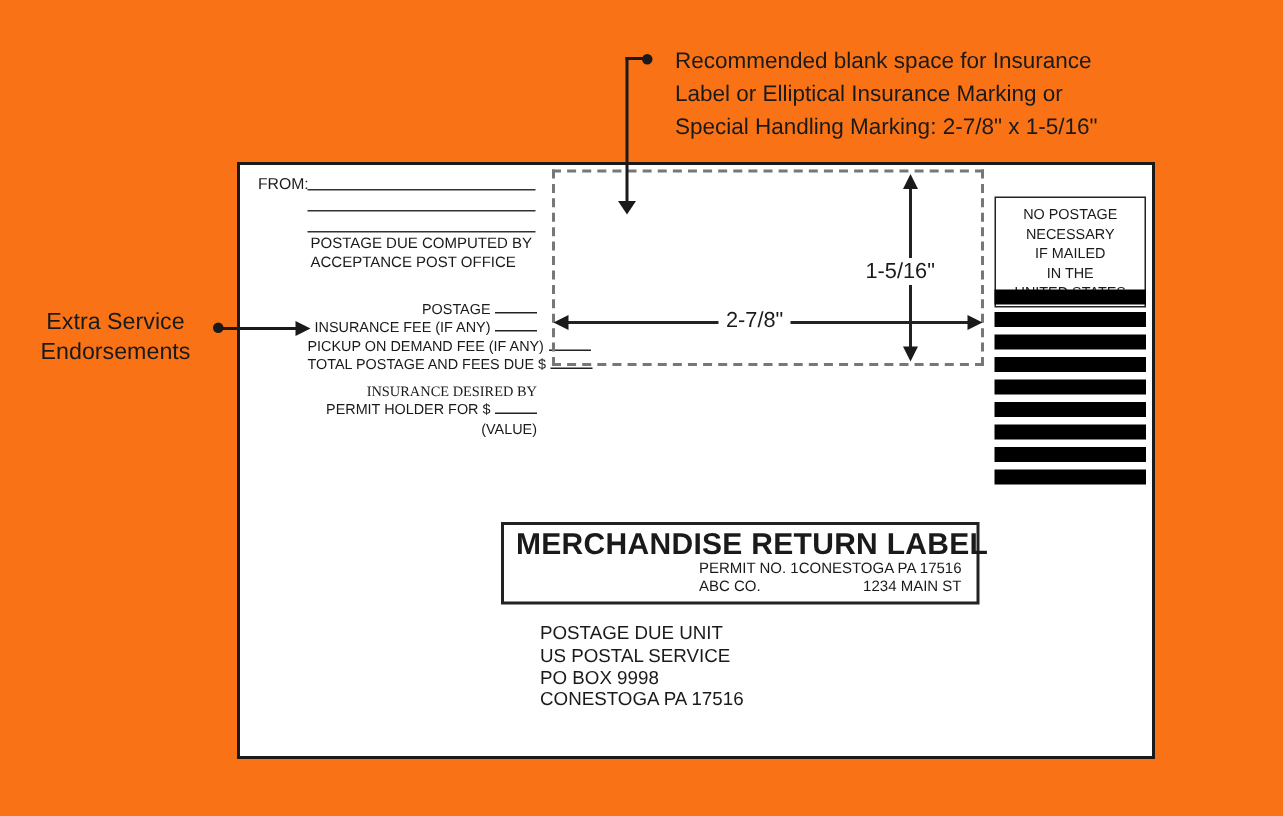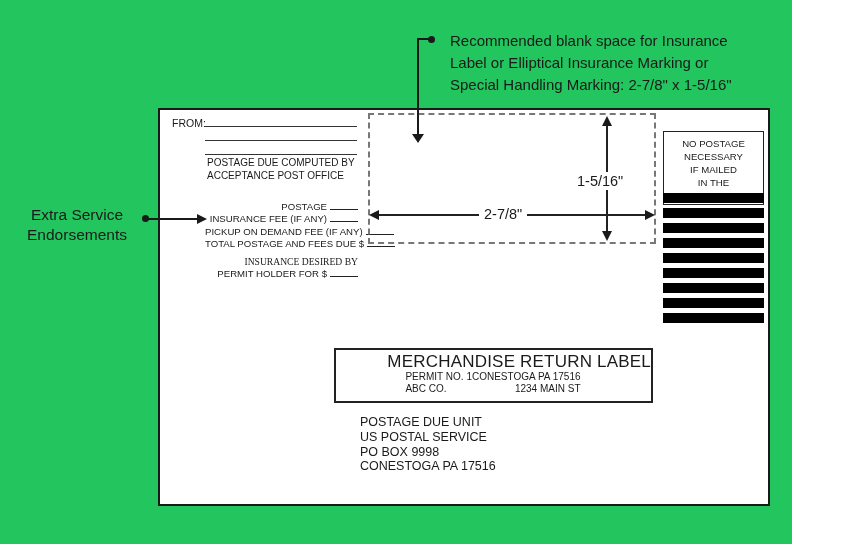--- a/index.html
+++ b/index.html
@@ -1,18 +1,18 @@
 <!DOCTYPE html>
 <html style="--ink: #1a1a1a; --dash: #777777;"><head>
 <meta charset="utf-8">
 <style>
   :root { --ink:#1a1a1a; --dash:#777777; }
   * { margin:0; padding:0; box-sizing:border-box; }
   body { background:#fff; font-family:"Liberation Sans", sans-serif; }
-  .canvas { position:relative; width:792px; height:544px; background:#22c55e; overflow:hidden; color:var(--ink); }
+  .canvas { position:relative; width:855px; height:544px; background:#f97316; overflow:hidden; color:var(--ink); }
 
   
   .callout-note { position:absolute; left:450px; top:30px; width:320px; font-size:15px; line-height:22px; white-space:pre-line; color:var(--ink); }
   .callout-dot { position:absolute; left:428px; top:36px; width:7px; height:7px; border-radius:50%; background:var(--ink); }
   .callout-hline { position:absolute; left:417px; top:38px; width:15px; height:2px; background:var(--ink); }
   .callout-vline { position:absolute; left:417px; top:38px; width:2px; height:97px; background:var(--ink); z-index:5; }
   .callout-arrowhead { position:absolute; left:412px; top:134px; width:0; height:0; border-left:6px solid transparent; border-right:6px solid transparent; border-top:9px solid var(--ink); z-index:5; }
 
   
   .extra-service { position:absolute; left:6px; top:205px; width:142px; text-align:center; font-size:15.5px; line-height:20px; white-space:pre-line; }
@@ -48,22 +48,22 @@
 
   .priority-mail { position:absolute; left:503px; top:250px; font-size:19px; font-weight:bold; letter-spacing:0.3px; }
 
   
   .no-postage { position:absolute; left:663px; top:115px; width:101px; height:74px; border:1.5px solid #222; text-align:center; font-size:9.6px; line-height:13px; padding-top:5px; white-space:pre-line;margin-top:16px; }
   .fim-bars { position:absolute; left:663px; top:193px; width:101px; }
   .fim-bar { width:100%; height:10px; background:#000; margin-bottom:5px; }
 
   
   .return-label-box { position:absolute; left:334px; top:348px; width:319px; height:55px; border:2px solid #222; background:#fff; }
-  .rl-title { font-size:17px; font-weight:normal; letter-spacing:0.2px; padding:2px 0 0 8px; white-space:nowrap;text-align:right; }
-  .rl-cols { display:flex; justify-content:center; padding:0 10px 0 9px; font-size:10px; line-height:11.5px; margin-top:-1px; }
+  .rl-title { font-size:20px; font-weight:bold; letter-spacing:0.2px; padding:2px 0 0 8px; white-space:nowrap;text-align:right; }
+  .rl-cols { display:flex; justify-content:flex-end; padding:0 10px 0 9px; font-size:10px; line-height:11.5px; margin-top:-1px; }
   .rl-right { text-align:right; }
 
   .address-block { position:absolute; left:360px; top:415px; font-size:12.5px; line-height:14.8px; }
 </style>
 </head>
 <body>
 
 <div class="canvas">
 
   <div class="callout-note">Recommended blank space for Insurance
@@ -89,20 +89,21 @@
   <div class="postage-due-note">POSTAGE DUE COMPUTED BY
 ACCEPTANCE POST OFFICE</div>
 
   <div class="fee-block">
     <div class="fee-row"><span>POSTAGE</span><span class="blank"></span></div>
     <div class="fee-row"><span>INSURANCE FEE (IF ANY)</span><span class="blank"></span></div>
     <div class="fee-row"><span>PICKUP ON DEMAND FEE (IF ANY)</span><span class="blank"></span></div>
     <div class="fee-row"><span>TOTAL POSTAGE AND FEES DUE $</span><span class="blank"></span></div>
     <div class="fee-row gap"><span>INSURANCE DESIRED BY</span></div>
     <div class="fee-row"><span>PERMIT HOLDER FOR  $</span><span class="blank"></span></div>
+    <div class="fee-row"><span>(VALUE)</span></div>
   </div>
 
   <div class="dashed-box"></div>
   <div class="w-arrow-line"></div>
   <div class="w-arrow-left"></div>
   <div class="w-arrow-right"></div>
   <div class="w-label">2-7/8"</div>
   <div class="h-arrow-line"></div>
   <div class="h-arrow-top"></div>
   <div class="h-arrow-bottom"></div>

